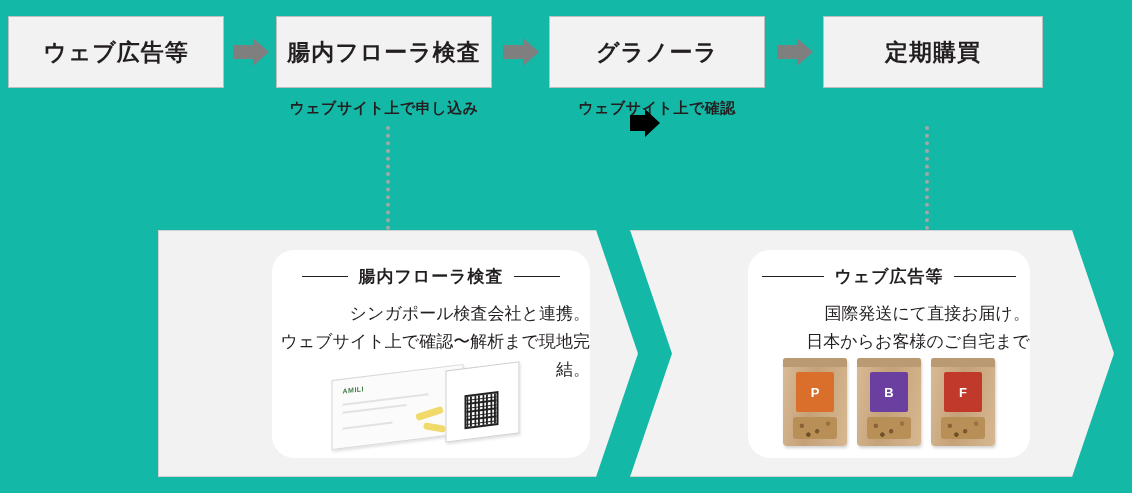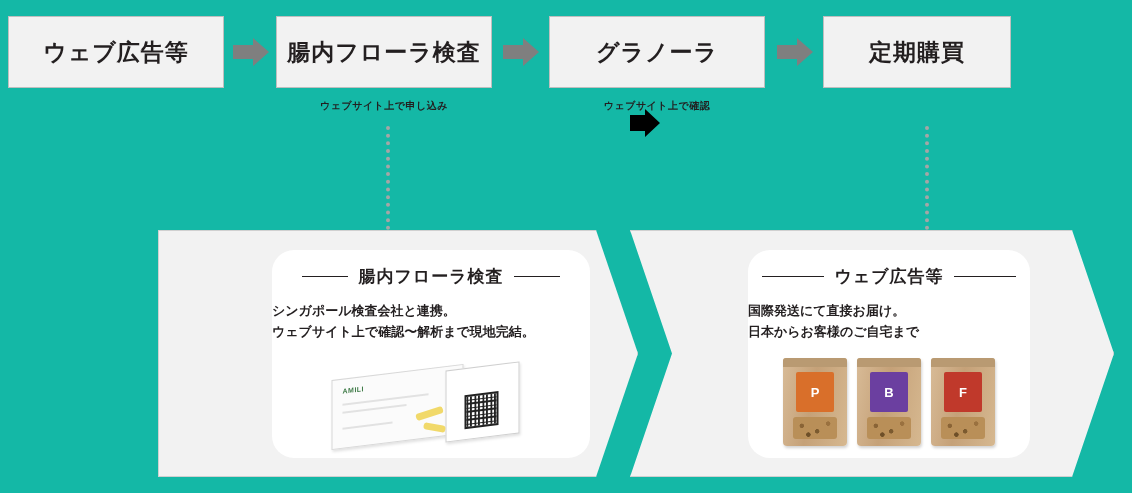--- a/index.html
+++ b/index.html
@@ -38,21 +38,21 @@
   .flow-arrow {
     position: absolute;
     top: 38px;
     width: 36px;
     height: 28px;
     color: #7f7f7f;
   }
   .flow-caption {
     position: absolute;
     top: 99px;
-    font-size: 10px;
+    font-size: 15px;
     font-weight: bold;
     text-align: center;
     color: #231f20;
     letter-spacing: 0.5px;
   }
 
   
   .dotted {
     position: absolute;
     width: 0;
@@ -118,24 +118,24 @@
     width: 46px;
   }
   .card-title {
     font-size: 17px;
     font-weight: bold;
     letter-spacing: 1px;
     white-space: nowrap;
   }
   .card-body {
     margin-top: 12px;
-    text-align: left;
-    font-size: 13px;
+    text-align: right;
+    font-size: 17px;
     line-height: 1.65;
-    font-weight: bold;
+    font-weight: normal;
     color: #231f20;
   }
 
   
   .kit {
     position: absolute;
     left: 50%;
     transform: translateX(-50%);
     top: 112px;
     width: 215px;
@@ -292,21 +292,21 @@
 
   <div class="flow-box" style="left:549px; width:216px;">
     <span>グラノーラ</span>
   </div>
   <div class="flow-caption" style="left:549px; width:216px;">ウェブサイト上で確認</div>
 
   <svg class="flow-arrow" style="left:777px;" viewBox="0 0 36 28">
     <polygon points="0,7 20,7 20,0 36,14 20,28 20,21 0,21" fill="#7f7f7f"></polygon>
   </svg>
 
-  <div class="flow-box" style="left:823px; width:188px;">
+  <div class="flow-box" style="left:823px; width:220px;">
     <span>定期購買</span>
   </div>
 
   <div class="dotted" style="left:386px; top:126px; height:104px;"></div>
   <div class="dotted" style="left:925px; top:126px; height:104px;"></div>
 
   <div class="chevron-band">
     <div class="chev chev-1"></div>
     <div class="chev chev-2"></div>
   </div>

